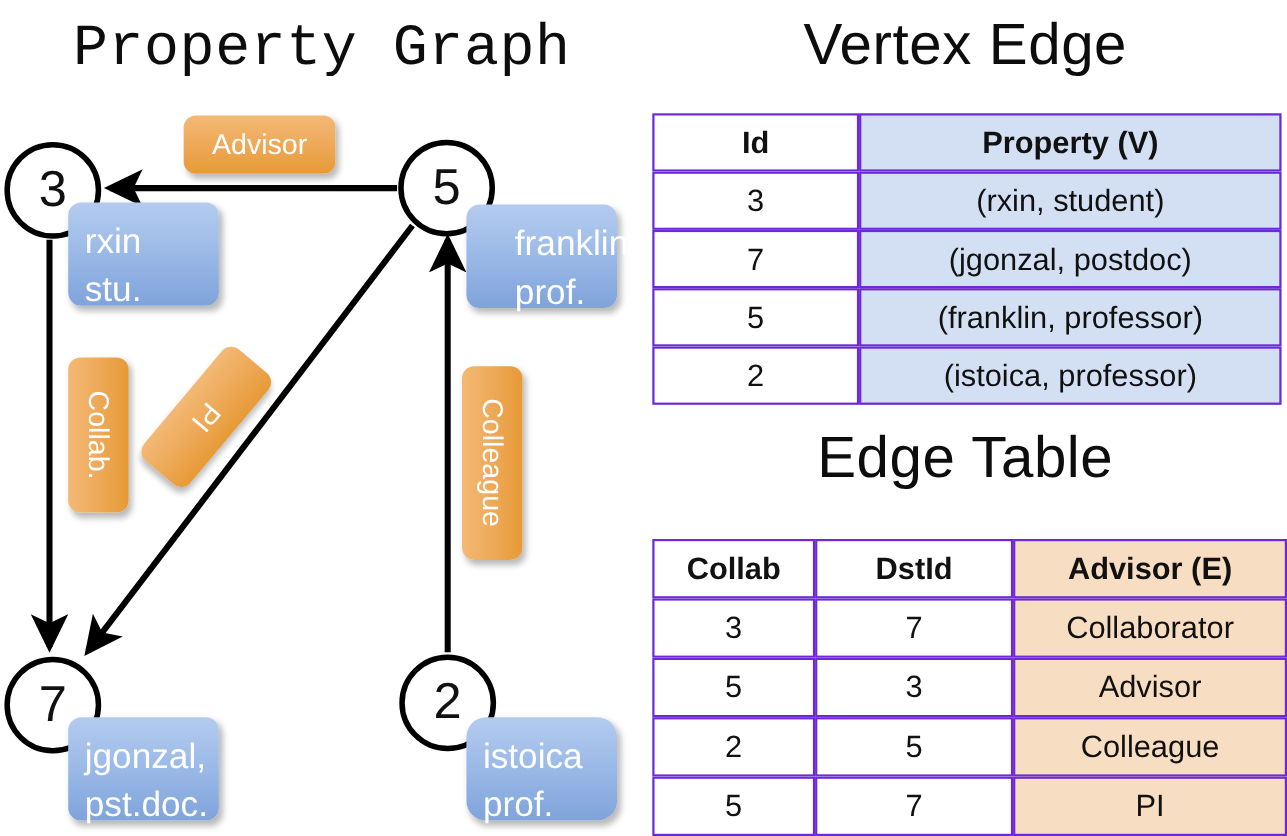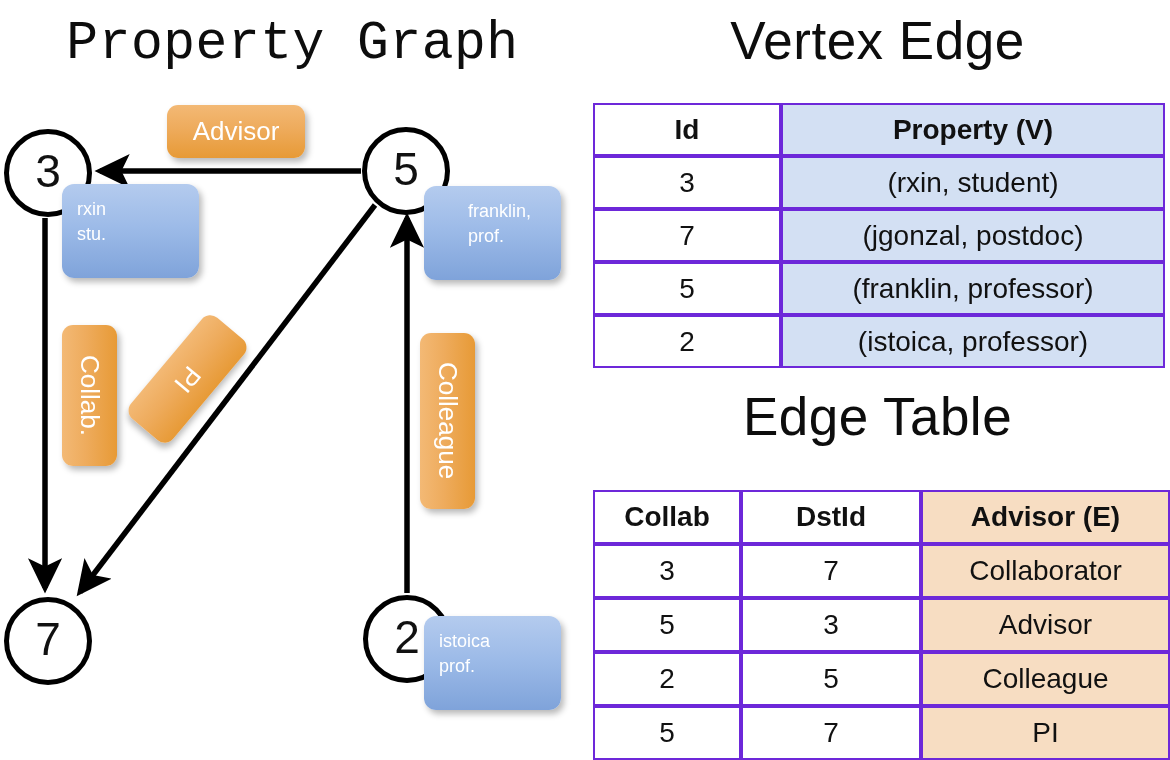--- a/index.html
+++ b/index.html
@@ -67,31 +67,31 @@
   #node-7 { left: 4px;   top: 597px; }
   #node-2 { left: 363px; top: 595px; }
 
   
   .prop-blue {
     position: absolute;
     border-radius: 12px;
     background: linear-gradient(to bottom, #b4cbee 0%, #9dbbe8 45%, #7fa3da 100%);
     box-shadow: 3px 4px 6px rgba(0,0,0,0.28);
     color: #ffffff;
-    font-size: 18px;
+    font-size: 32px;
     font-weight: 400;
     line-height: 1.38;
     padding: 13px 0 0 15px;
     box-sizing: border-box;
     white-space: pre-line;
   }
   #blue-rxin     { left: 62px;  top: 184px; width: 137px; height: 94px; }
   #blue-franklin { left: 424px; top: 186px; width: 137px; height: 94px; padding-left: 44px; }
   #blue-jgonzal  { left: 62px;  top: 652px; width: 137px; height: 94px; }
-  #blue-istoica  { left: 424px; top: 616px; width: 137px; height: 94px; }
+  #blue-istoica  { left: 424px; top: 652px; width: 137px; height: 94px; border-radius: 18px; }
 
   
   .prop-orange {
     position: absolute;
     border-radius: 11px;
     background: linear-gradient(to bottom, #f3b975 0%, #eeab5c 45%, #e79a36 100%);
     box-shadow: 3px 4px 6px rgba(0,0,0,0.28);
     color: #ffffff;
     font-size: 26px;
     font-weight: 400;
@@ -198,20 +198,22 @@
     <span>7</span>
   </div>
   <div class="vnode" id="node-2">
     <span>2</span>
   </div>
 
   <div class="prop-blue" id="blue-rxin">rxin
 stu.</div>
   <div class="prop-blue" id="blue-franklin">franklin,
 prof.</div>
+  <div class="prop-blue" id="blue-jgonzal">jgonzal,
+pst.doc.</div>
   <div class="prop-blue" id="blue-istoica">istoica
 prof.</div>
 
   <div class="prop-orange" id="orange-advisor">
     <span>Advisor</span>
   </div>
   <div class="prop-orange" id="orange-collab">
     <span class="vtext">Collab.</span>
   </div>
   <div class="prop-orange" id="orange-pi">

